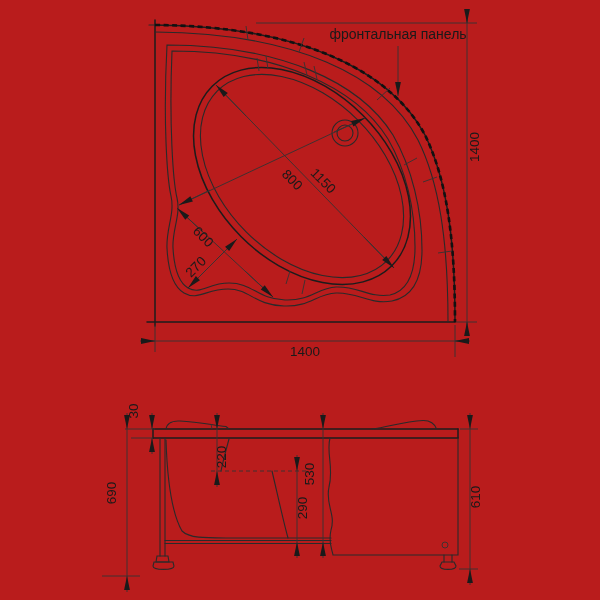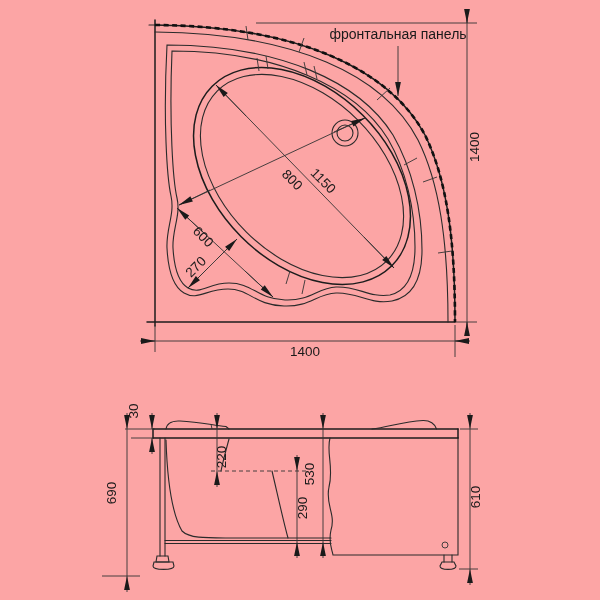--- a/index.html
+++ b/index.html
@@ -1,16 +1,16 @@
 <!DOCTYPE html>
 <html><head>
 <meta charset="utf-8">
 <style>
   html,body{margin:0;padding:0;background:#fff;}
-  .stage{width:600px;height:600px;background:#fca5a5;position:relative;font-family:"Liberation Sans",sans-serif;}
+  .stage{width:600px;height:600px;background:#b91c1c;position:relative;font-family:"Liberation Sans",sans-serif;}
   svg{display:block;}
   svg text{font-family:"Liberation Sans","DejaVu Sans",sans-serif;fill:#1a1a1a;}
   .dim-txt{font-size:13.5px;}
   .lbl-txt{font-size:14px;}
   .thick{stroke:#1c1c1c;stroke-width:1.5;fill:none;stroke-linecap:round;}
   .med{stroke:#2a2a2a;stroke-width:1.1;fill:none;stroke-linecap:round;}
   .thin{stroke:#333;stroke-width:0.9;fill:none;stroke-linecap:butt;}
   .dashline{stroke:#111;stroke-width:2.6;fill:none;stroke-dasharray:5 3.5;stroke-linecap:butt;}
   .seatdash{stroke:#333;stroke-width:0.9;fill:none;stroke-dasharray:4 3;}
 </style>

